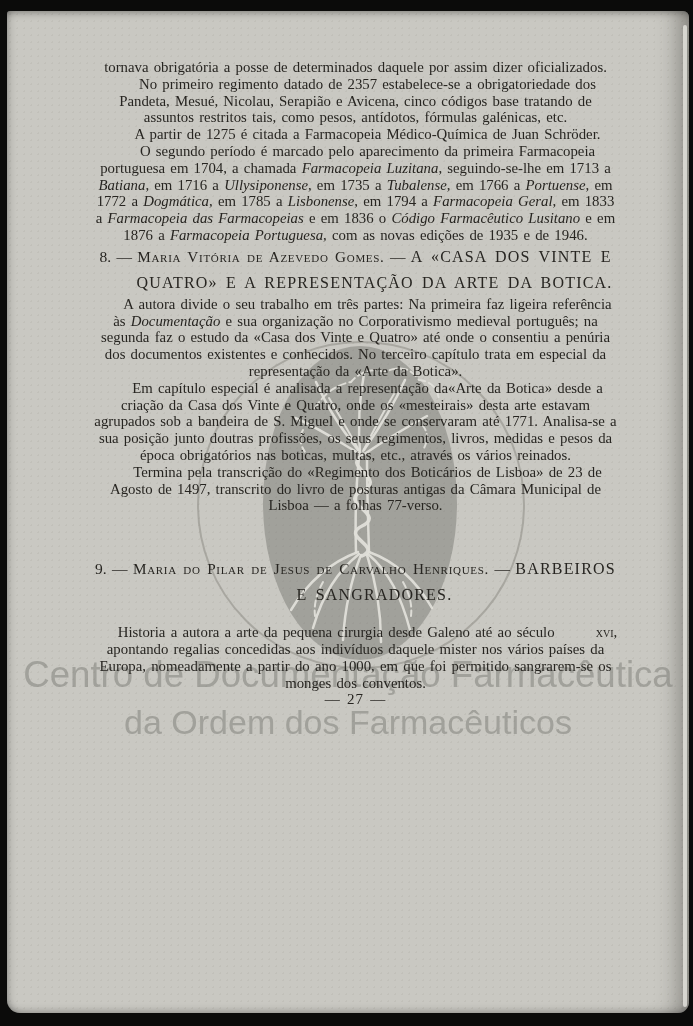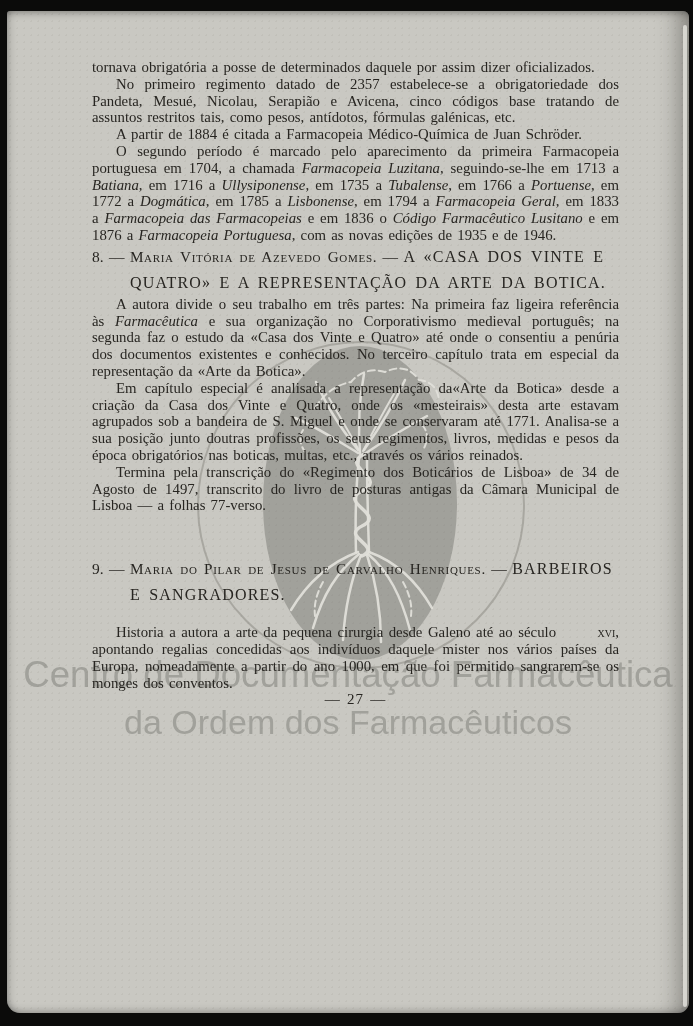--- a/index.html
+++ b/index.html
@@ -55,21 +55,21 @@
   
   .text-block{
     position:relative;z-index:2;
     padding:48px 70px 0 85px;
     font-size:14.8px;
     line-height:16.8px;
     color:#272521;
     text-align:justify;
     word-spacing:1.5px;
   }
-  .text-block p{margin:0;text-indent:24px;}
+  .text-block p{margin:0;text-indent:24px;text-align:center;}
   .text-block p.noindent{text-indent:0;}
   .entry-heading{
     margin:38px 0 10px 0;
     padding-left:38px;
     text-indent:-38px !important;
     line-height:26px;
     text-align:left;
   }
   .entry-heading.second{margin-top:42px;margin-bottom:16px;}
   .eh-prefix{font-size:15.5px;}
@@ -118,28 +118,28 @@
       <path d="M106 206 C131 215 153 234 169 262" stroke-width="2.5"></path>
       <path d="M60 236 q-10 18 -8 34 M140 236 q10 18 8 34" stroke-width="2" stroke-dasharray="6 4"></path>
     </svg>
   </div>
   <div class="wm wm-text wm-text-1">Centro de Documentação Farmacêutica</div>
   <div class="wm wm-text wm-text-2">da Ordem dos Farmacêuticos</div>
 
   <div class="text-block">
     <p class="noindent">tornava obrigatória a posse de determinados daquele por assim dizer ofi­cializados.</p>
     <p>No primeiro regimento datado de 2357 estabelece-se a obrigatorie­dade dos Pandeta, Mesué, Nicolau, Serapião e Avicena, cinco códigos base tratando de assuntos restritos tais, como pesos, antídotos, fórmulas galénicas, etc.</p>
-    <p>A partir de 1884 é citada a Farmacopeia Médico-Química de Juan Schröder.</p>
+    <p>A partir de 1275 é citada a Farmacopeia Médico-Química de Juan Schröder.</p>
     <p>O segundo período é marcado pelo aparecimento da primeira Far­macopeia portuguesa em 1704, a chamada <i>Farmacopeia Luzitana</i>, seguin­do-se-lhe em 1713 a <i>Batiana</i>, em 1716 a <i>Ullysiponense</i>, em 1735 a <i>Tuba­lense</i>, em 1766 a <i>Portuense</i>, em 1772 a <i>Dogmática</i>, em 1785 a <i>Lisbonense</i>, em 1794 a <i>Farmacopeia Geral</i>, em 1833 a <i>Farmacopeia das Farmacopeias</i> e em 1836 o <i>Código Farmacêutico Lusitano</i> e em 1876 a <i>Farmacopeia Portuguesa</i>, com as novas edições de 1935 e de 1946.</p>
 
     <p class="entry-heading"><span class="eh-prefix">8. — </span><span class="eh-author">Maria Vitória de Azevedo Gomes.</span><span class="eh-prefix"> — </span><span class="eh-title">A «CASA DOS VINTE E QUATRO» E A REPRESENTAÇÃO DA ARTE DA BOTICA.</span></p>
 
-    <p>A autora divide o seu trabalho em três partes: Na primeira faz ligeira referência às <i>Farmacêutica</i> e sua organização no Corporativismo medieval português; na segunda faz o estudo da «Casa dos Vinte e Qua­tro» até onde o consentiu a penúria dos documentos existentes e conhe­cidos. No terceiro capítulo trata em especial da representação da «Arte da Botica».</p>
+    <p>A autora divide o seu trabalho em três partes: Na primeira faz ligeira referência às <i>Documentação</i> e sua organização no Corporativismo medieval português; na segunda faz o estudo da «Casa dos Vinte e Qua­tro» até onde o consentiu a penúria dos documentos existentes e conhe­cidos. No terceiro capítulo trata em especial da representação da «Arte da Botica».</p>
     <p>Em capítulo especial é analisada a representação da«Arte da Botica» desde a criação da Casa dos Vinte e Quatro, onde os «mesteirais» desta arte estavam agrupados sob a bandeira de S. Miguel e onde se conser­varam até 1771. Analisa-se a sua posição junto doutras profissões, os seus regimentos, livros, medidas e pesos da época obrigatórios nas boti­cas, multas, etc., através os vários reinados.</p>
-    <p>Termina pela transcrição do «Regimento dos Boticários de Lisboa» de 34 de Agosto de 1497, transcrito do livro de posturas antigas da Câ­mara Municipal de Lisboa — a folhas 77-verso.</p>
+    <p>Termina pela transcrição do «Regimento dos Boticários de Lisboa» de 23 de Agosto de 1497, transcrito do livro de posturas antigas da Câ­mara Municipal de Lisboa — a folhas 77-verso.</p>
 
     <p class="entry-heading second"><span class="eh-prefix">9. — </span><span class="eh-author">Maria do Pilar de Jesus de Carvalho Henriques.</span><span class="eh-prefix"> — </span><span class="eh-title">BARBEIROS E SANGRADORES.</span></p>
 
     <p>Historia a autora a arte da pequena cirurgia desde Galeno até ao século <span class="sc">xvi</span>, apontando regalias concedidas aos indivíduos daquele mister nos vários países da Europa, nomeadamente a partir do ano 1000, em que foi permitido sangrarem-se os monges dos conventos.</p>
 
     <p class="page-number">— 27 —</p>
   </div>
 
   <div class="page-edge-highlight"></div>
 </div>

